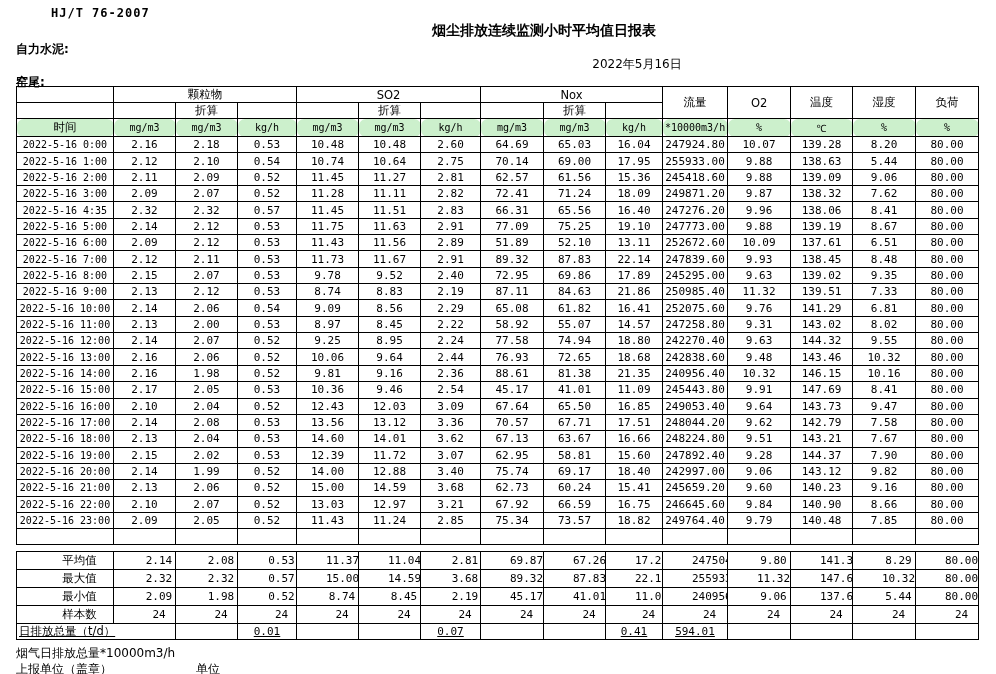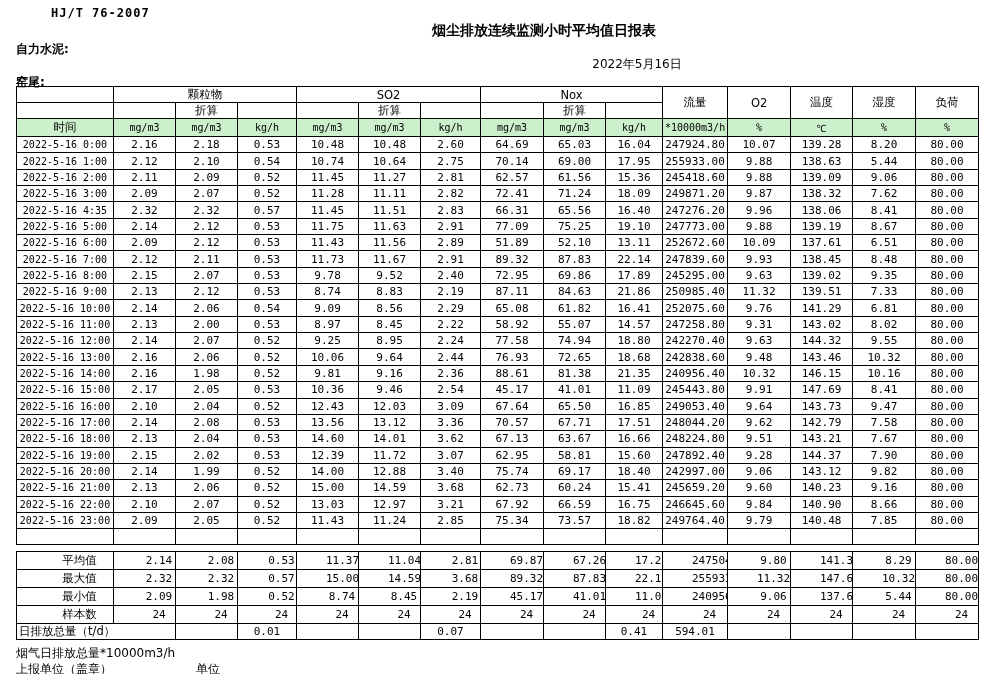--- a/index.html
+++ b/index.html
@@ -14,24 +14,24 @@
   .date{position:absolute;left:637px;top:56px;transform:translateX(-50%);font:12px "DejaVu Sans",sans-serif;white-space:nowrap;}
   .tblwrap{position:absolute;left:16px;top:86px;width:962px;}
   table{border-collapse:collapse;table-layout:fixed;width:962px;}
   td,th{border:1px solid #000;text-align:center;vertical-align:middle;padding:0;
     font:11px "DejaVu Sans Mono",monospace;overflow:hidden;white-space:nowrap;font-weight:normal;}
   thead th{font:11.5px "DejaVu Sans",sans-serif;}
   tr.h1{height:16px;} tr.h2{height:16px;} tr.h3{height:18px;}
   tr.datarow td{height:15.35px;}
   tr.blankrow td{height:15px;}
   tr.sumrow td{height:17px;padding-left:29px;}
-  tr.dailyrow td{height:15px;}
+  tr.dailyrow td{height:15px;text-decoration:underline;}
   td.timec{font:10px "DejaVu Sans Mono",monospace;}
   td.lblc{font:11.5px "DejaVu Sans",sans-serif;}
-  .green{background:#ccf0cc;}
+  .green{background:#ccf0cc;border-radius:7px;}
   .unitc{font:10px "DejaVu Sans Mono",monospace;text-align:center;}
   td.dlabel{text-align:left;padding-left:2px;font:11.5px "DejaVu Sans",sans-serif;}
   .gap{height:6px;}
   .foot1{position:absolute;left:16px;top:645px;font:12px "DejaVu Sans",sans-serif;}
   .foot2{position:absolute;left:16px;top:661px;font:12px "DejaVu Sans",sans-serif;}
   .foot3{position:absolute;left:196px;top:661px;font:12px "DejaVu Sans",sans-serif;}
 </style>
 </head>
 <body>
 

